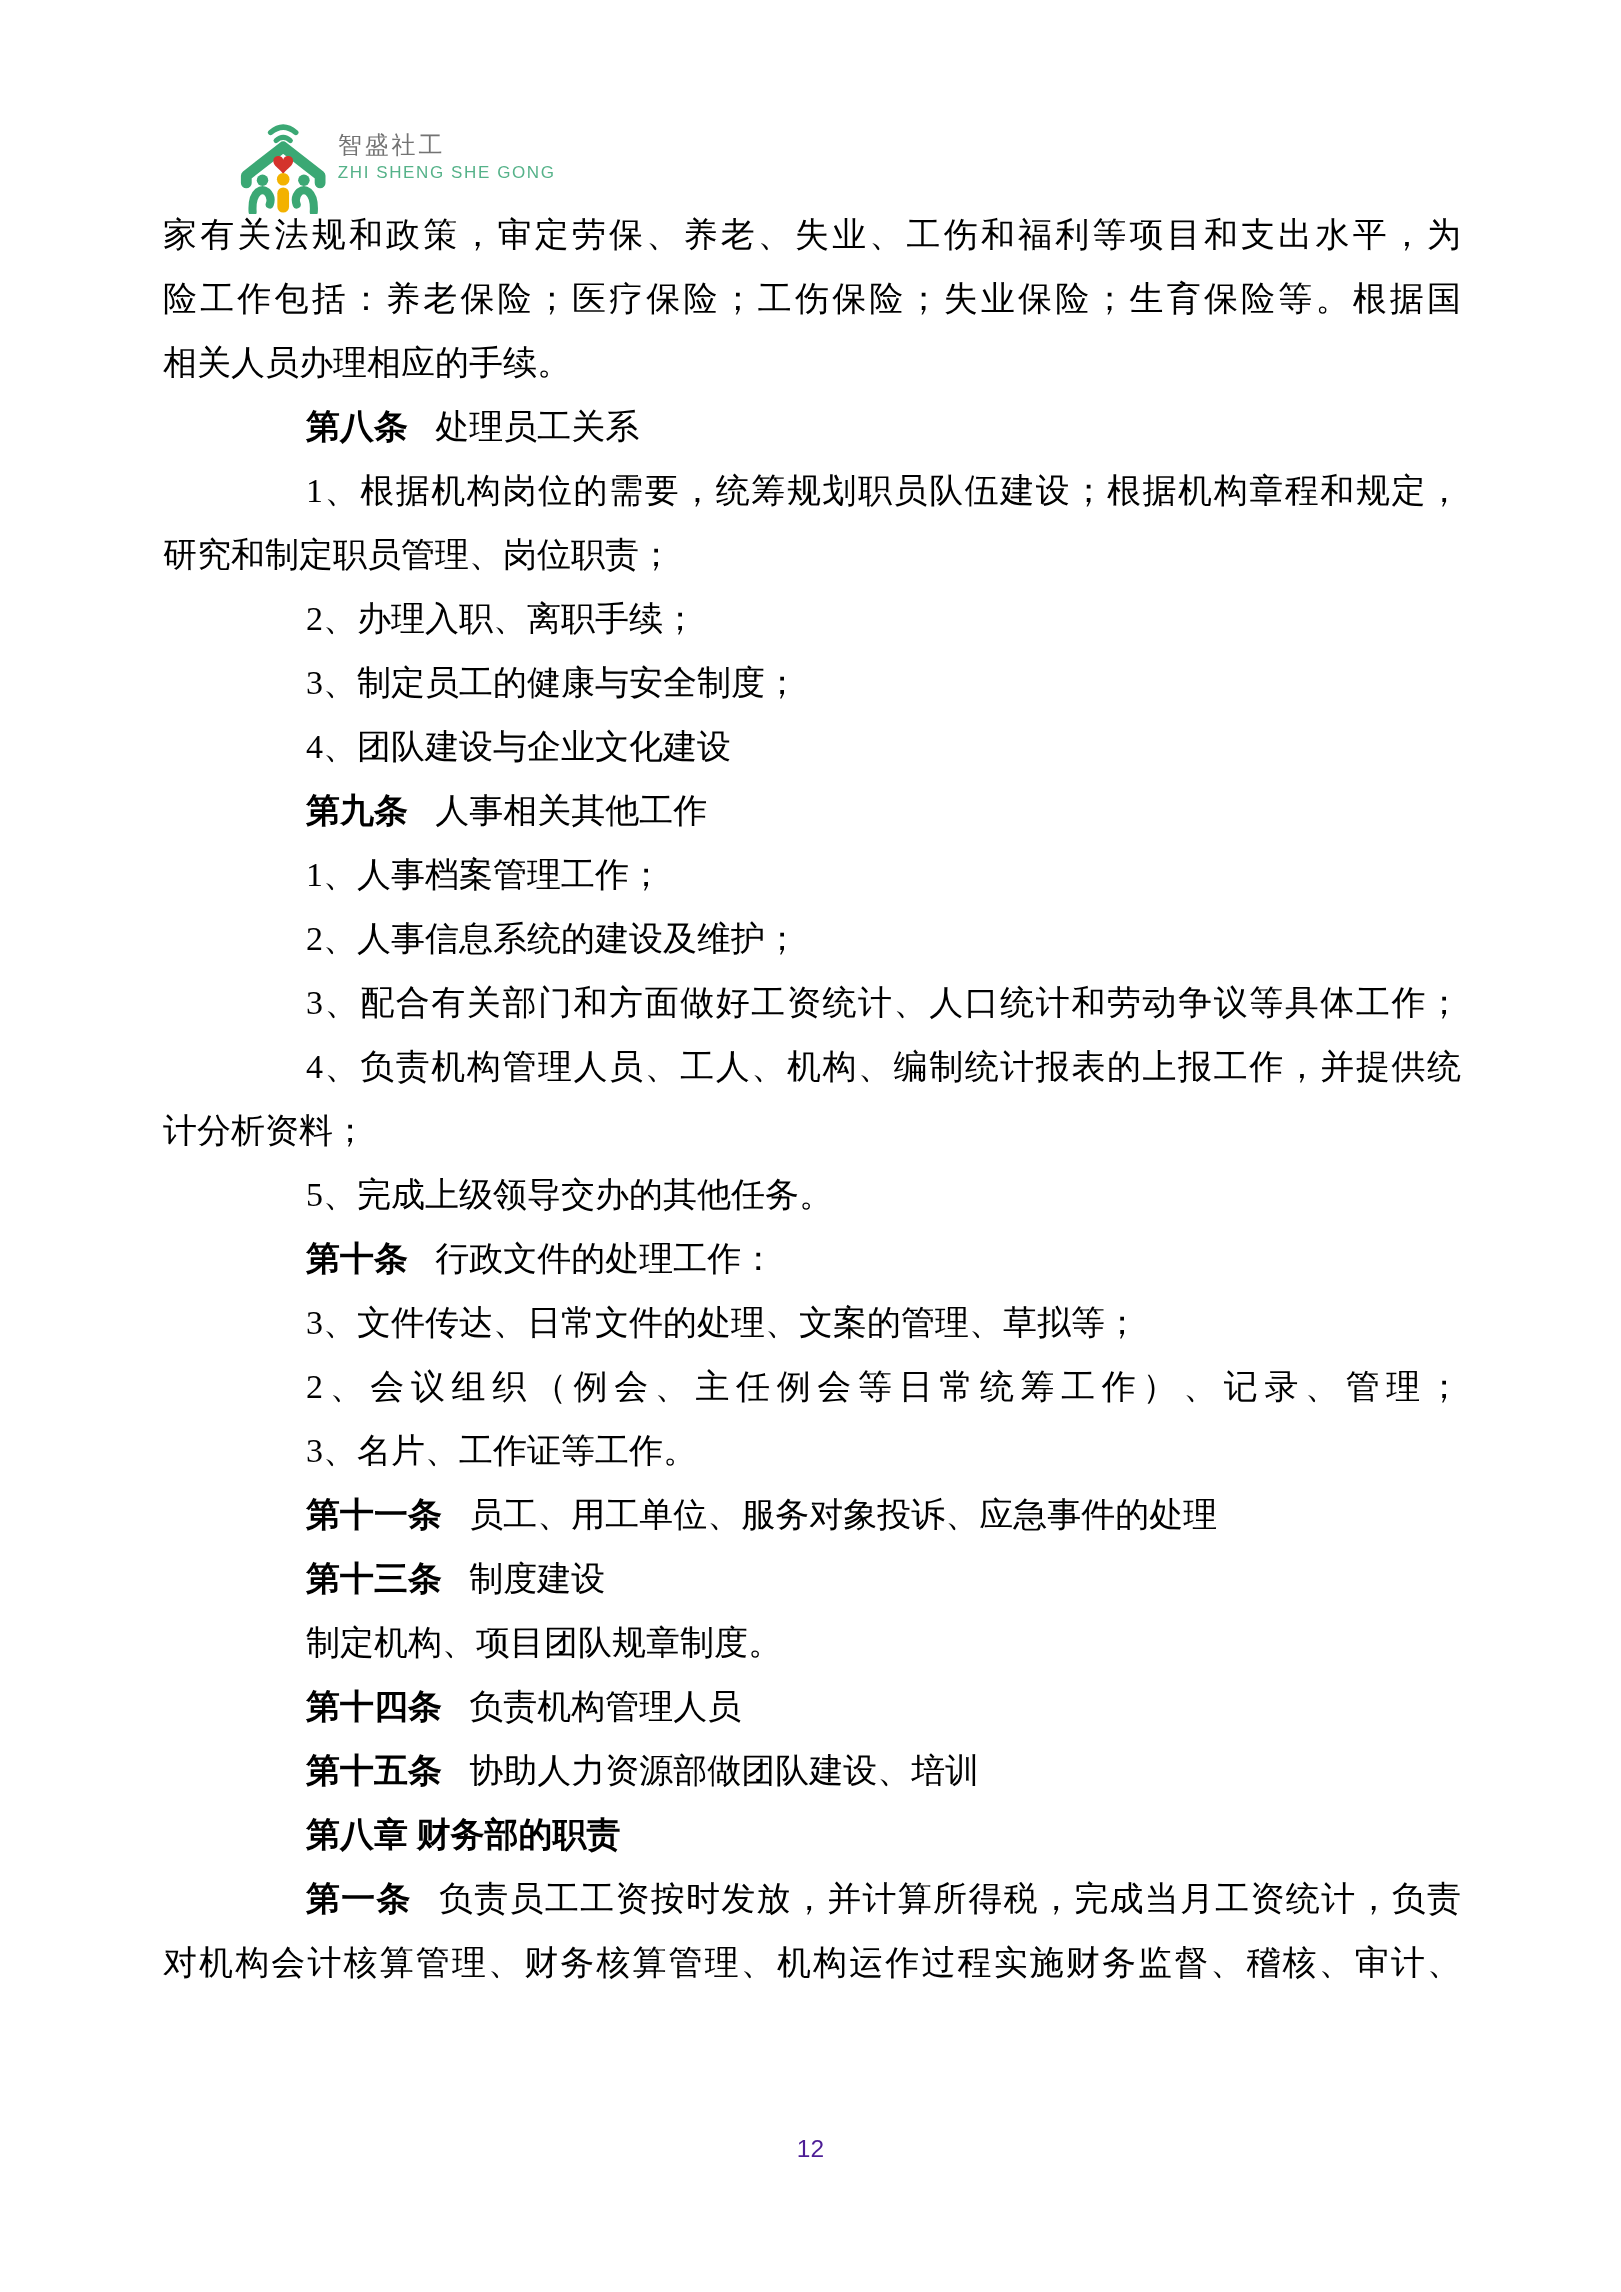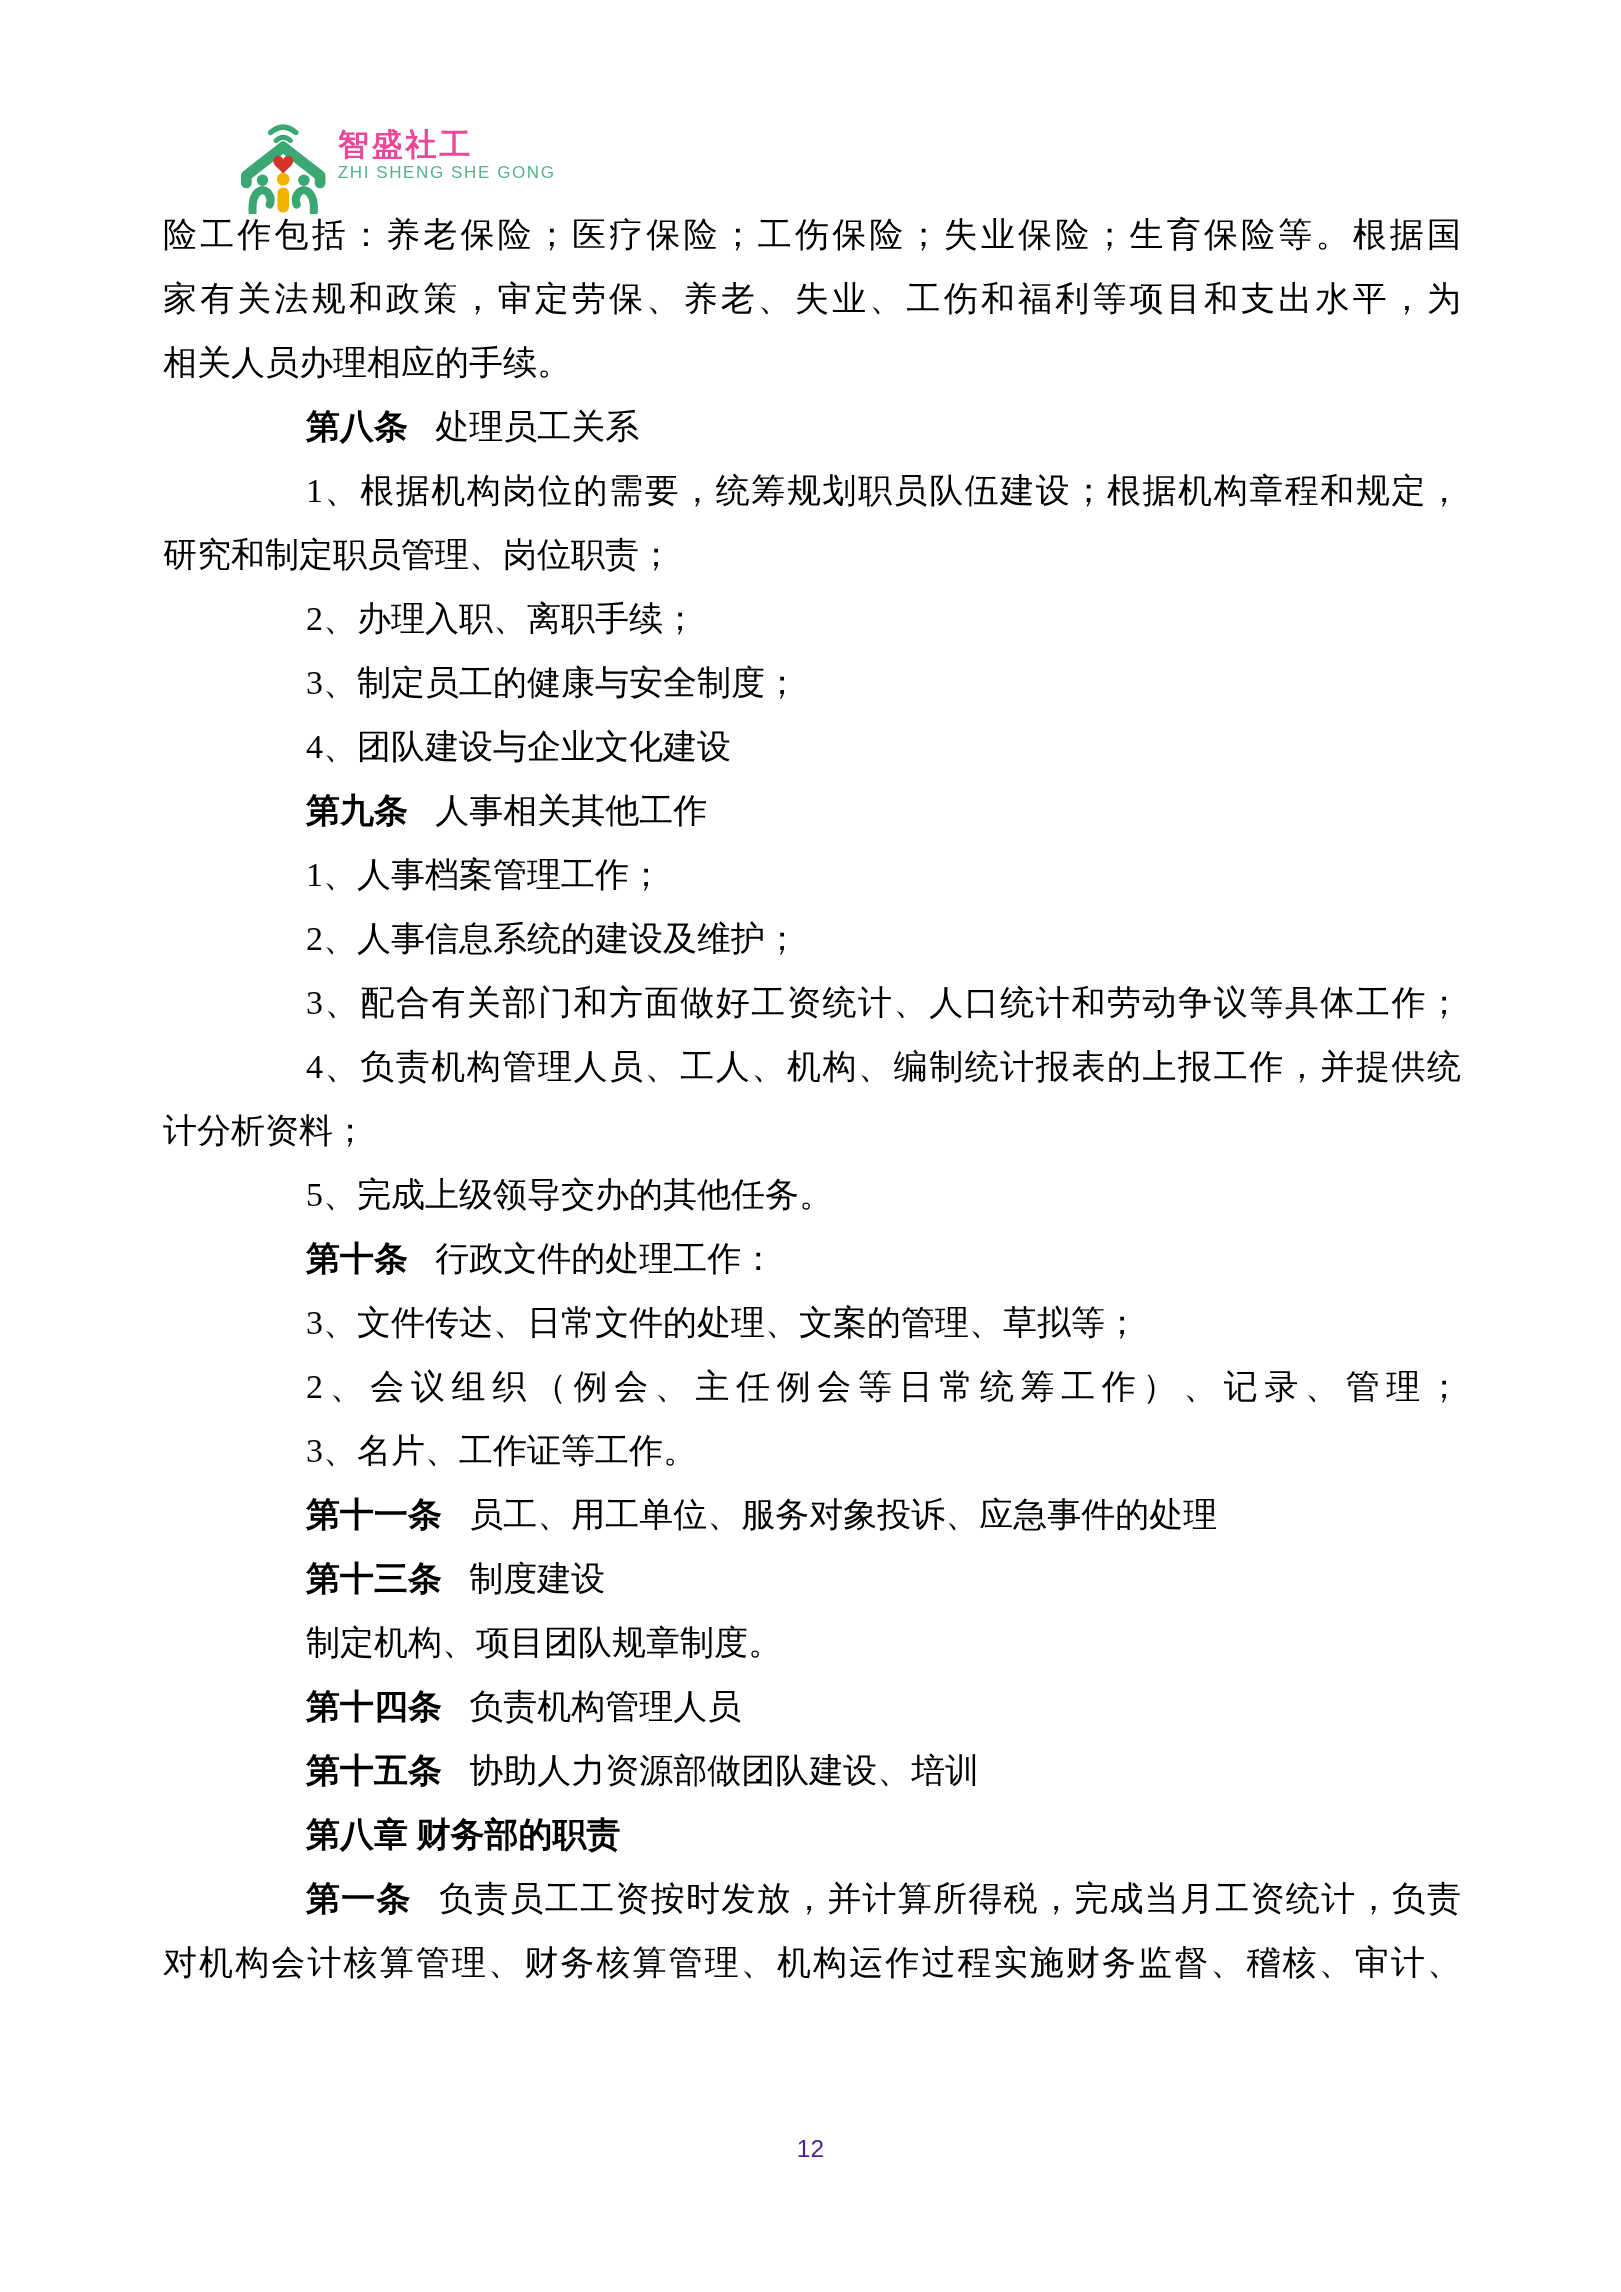--- a/index.html
+++ b/index.html
@@ -17,25 +17,25 @@
     position:absolute;
     left:240px;
     top:114px;
     display:flex;
     align-items:flex-start;
   }
   .logo-icon{width:90px;height:100px;flex:0 0 auto;}
   .logo-text{margin-left:7.8px;padding-top:13.7px;}
   .logo-title{
     font-family:"Liberation Sans","DejaVu Sans",sans-serif;
-    font-weight:700;
-    font-size:31px;
+    font-weight:400;
+    font-size:24px;
     line-height:33px;
     letter-spacing:2.9px;
-    color:#ec4899;
+    color:#737373;
     white-space:nowrap;
   }
   .logo-subtitle{
     font-family:"Liberation Sans","DejaVu Sans",sans-serif;
     font-size:17px;
     line-height:13.7px;
     letter-spacing:1.6px;
     color:#55b289;
     margin-top:4.9px;
     white-space:nowrap;
@@ -102,22 +102,22 @@
       <circle cx="48" cy="72" r="7" fill="#f3b200"></circle>
       <rect x="41.5" y="81" width="13" height="28" rx="6.5" fill="#f3b200"></rect>
     </svg>
     <div class="logo-text">
       <div class="logo-title">智盛社工</div>
       <div class="logo-subtitle">ZHI SHENG SHE GONG</div>
     </div>
   </div>
 
   <div class="doc">
+      <div class="line j"><span>家有关法规和政策，审定劳保、养老、失业、工伤和福利等项目和支出水平，为</span></div>
       <div class="line j"><span>险工作包括：养老保险；医疗保险；工伤保险；失业保险；生育保险等。根据国</span></div>
-      <div class="line j"><span>家有关法规和政策，审定劳保、养老、失业、工伤和福利等项目和支出水平，为</span></div>
       <div class="line"><span>相关人员办理相应的手续。</span></div>
       <div class="line ind"><span class="b gap">第八条</span><span>处理员工关系</span></div>
       <div class="line ind j"><span>1、根据机构岗位的需要，统筹规划职员队伍建设；根据机构章程和规定，</span></div>
       <div class="line"><span>研究和制定职员管理、岗位职责；</span></div>
       <div class="line ind"><span>2、办理入职、离职手续；</span></div>
       <div class="line ind"><span>3、制定员工的健康与安全制度；</span></div>
       <div class="line ind"><span>4、团队建设与企业文化建设</span></div>
       <div class="line ind"><span class="b gap">第九条</span><span>人事相关其他工作</span></div>
       <div class="line ind"><span>1、人事档案管理工作；</span></div>
       <div class="line ind"><span>2、人事信息系统的建设及维护；</span></div>

